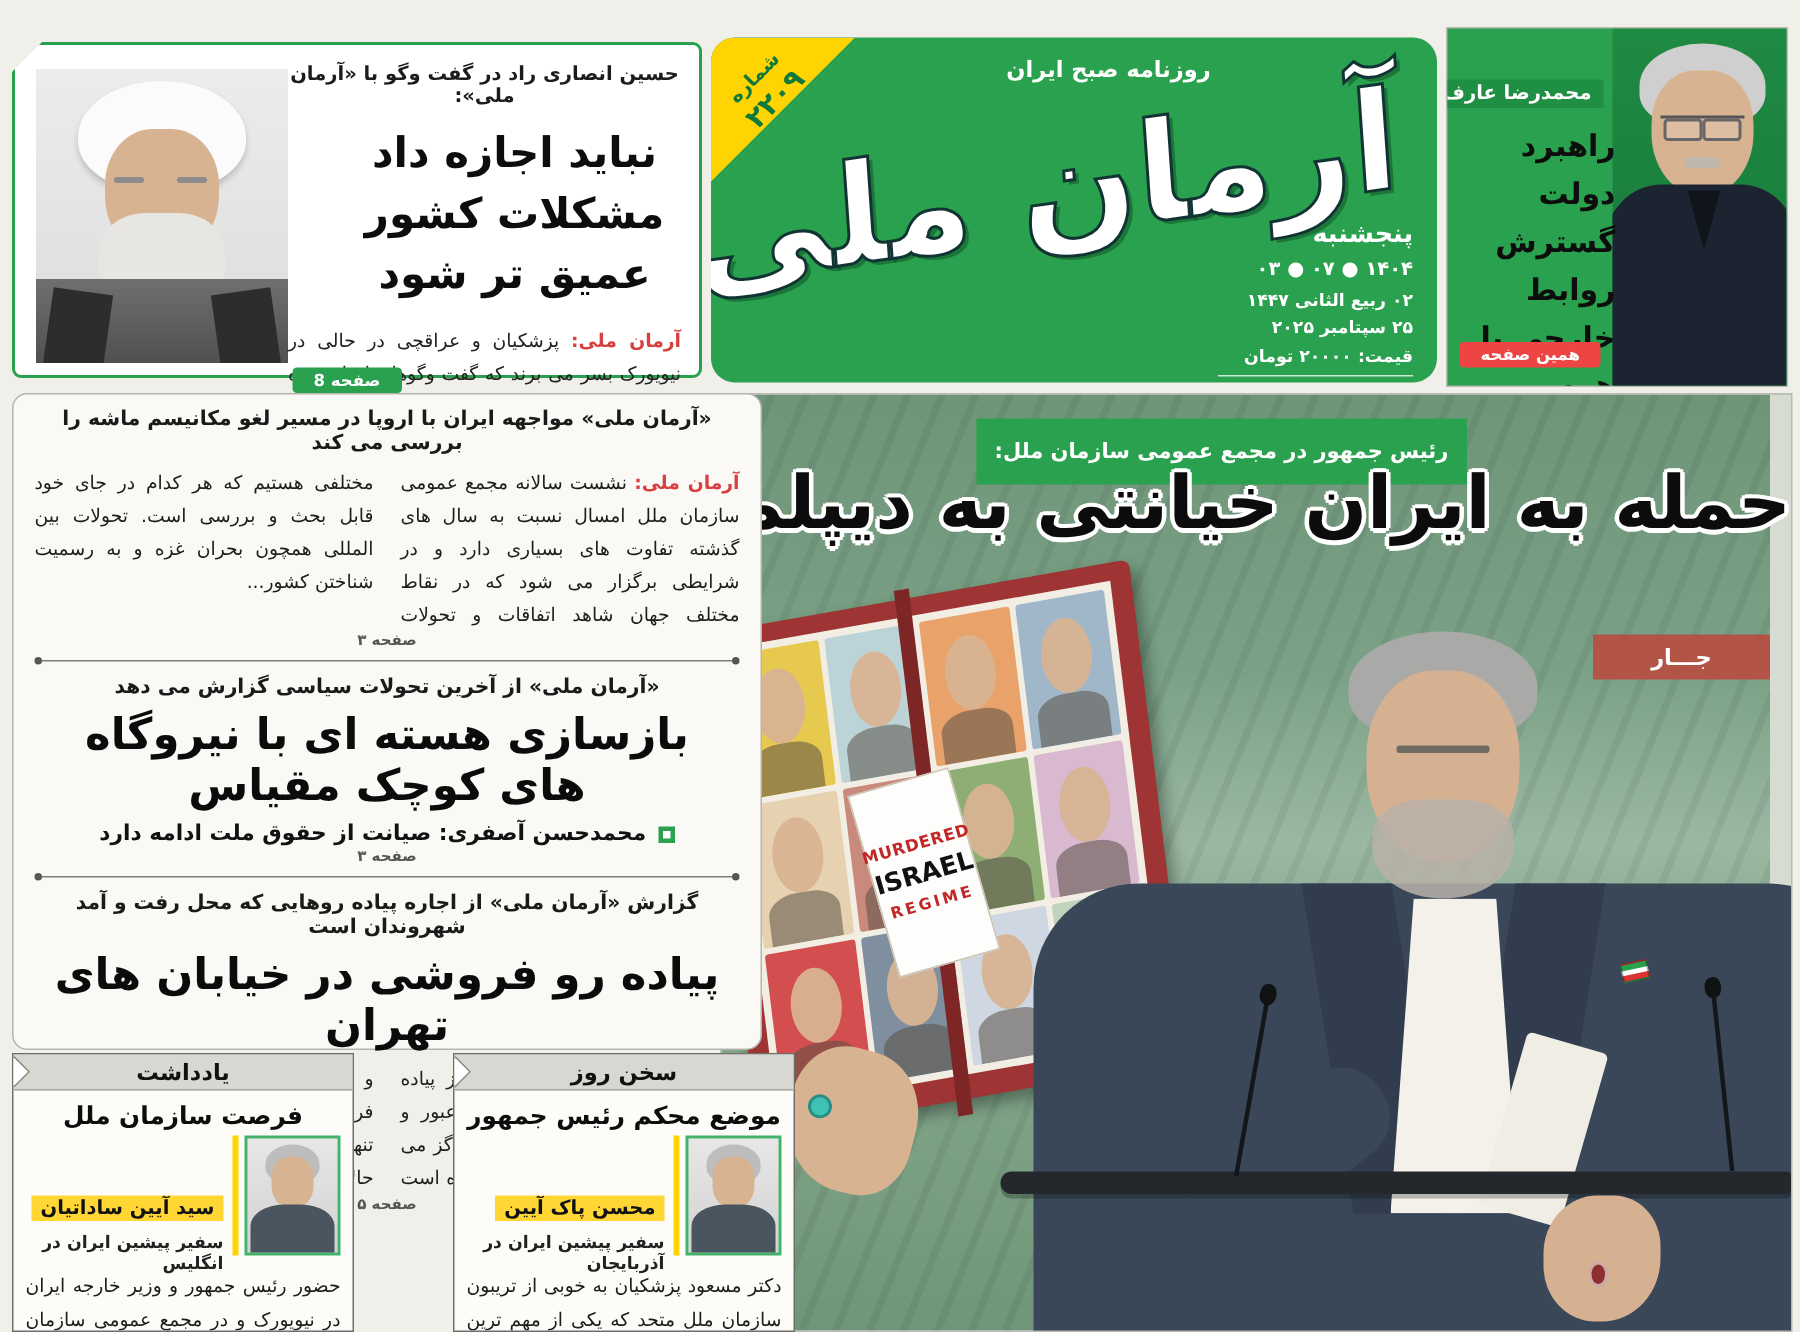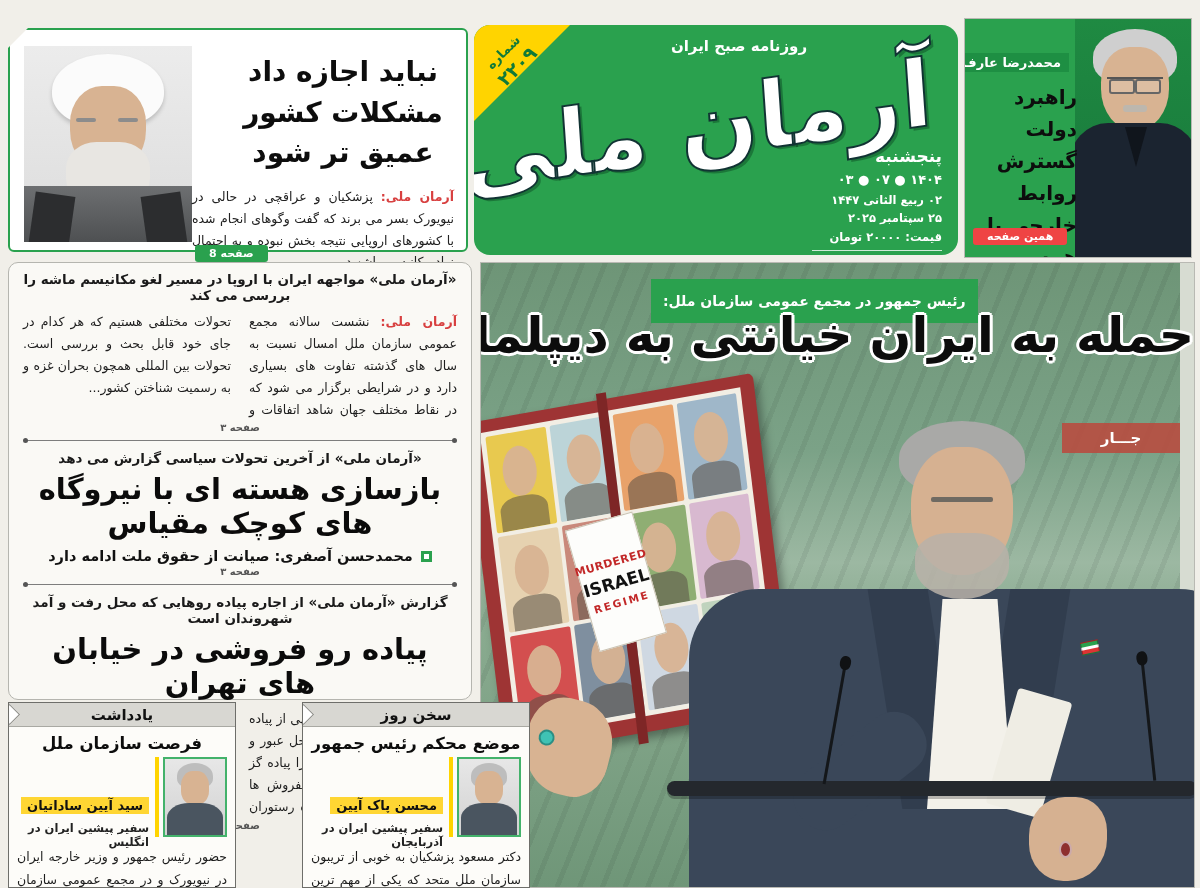--- a/index.html
+++ b/index.html
@@ -146,21 +146,21 @@
   .mic1 { left:352px; top:402px; transform:rotate(10deg); }
   .mic2 { left:666px; top:398px; transform:rotate(-6deg); }
   .hand-r { position:absolute; left:548px; top:534px; width:78px; height:84px; background:#d6b191;
             border-radius:46% 40% 50% 44%; }
   .hand-r .ring2 { position:absolute; left:30px; top:44px; width:13px; height:17px; background:#8e2f2f;
             border:2px solid #caa; border-radius:50%; }
   .paper { position:absolute; left:520px; top:430px; width:56px; height:120px; background:#efede4;
            transform:rotate(16deg); border-radius:4px; }
 
   
-  .articles { position:absolute; left:8px; top:262px; width:464px; height:438px;
+  .articles { position:absolute; left:8px; top:262px; width:500px; height:438px;
               background:#faf9f5; border:1px solid #b5b5af; border-radius:10px;
               padding:8px 14px 0 14px; direction:rtl; }
   .a-kicker { text-align:center; font-size:13.5px; font-weight:bold; color:#1a1a1a; }
   .a-h1 { text-align:center; font-size:46px; font-weight:bold; color:#0b0b0b; margin-top:6px; letter-spacing:-1px; }
   .a-h2 { text-align:center; font-size:29px; font-weight:bold; color:#0b0b0b; margin-top:6px; letter-spacing:-.5px; }
   .a-lead { margin-top:8px; column-count:2; column-gap:18px; text-align:justify;
             font-size:12.5px; line-height:1.75; color:#1d1d1d; }
   .a-page { text-align:center; font-size:10px; color:#555; font-weight:bold; margin-top:2px; }
   .sep { position:relative; border-top:1.5px solid #7d7d7d; margin:7px 2px 9px 2px; }
   .sep:before, .sep:after { content:""; position:absolute; top:-3.5px; width:5px; height:5px; background:#555; border-radius:50%; }
@@ -202,20 +202,21 @@
       <div class="turban"></div>
       <div class="face"></div>
       <div class="brow" style="left:52px"></div>
       <div class="brow" style="left:94px"></div>
       <div class="beard"></div>
       <div class="robe"></div>
       <div class="aba"></div>
       <div class="aba2"></div>
     </div>
     <div class="tl-text">
+      <div class="tl-kicker">حسین انصاری راد در گفت وگو با «آرمان ملی»:</div>
       <h2 class="tl-headline">نباید اجازه داد مشکلات کشور عمیق تر شود</h2>
       <p class="tl-lead"><span class="red">آرمان ملی:</span> <span>پزشکیان و عراقچی در حالی در نیویورک بسر می برند که گفت وگوهای انجام شده با کشورهای اروپایی نتیجه بخش نبوده و به احتمال زیاد مکانیسم ماشه در ...</span></p>
     </div>
     <span class="pill tl-pill">صفحه 8</span>
   </section>
 
   <header class="masthead">
     <div class="mh-tri"></div>
     <div class="mh-issue">
       <span class="lbl">شماره</span>

